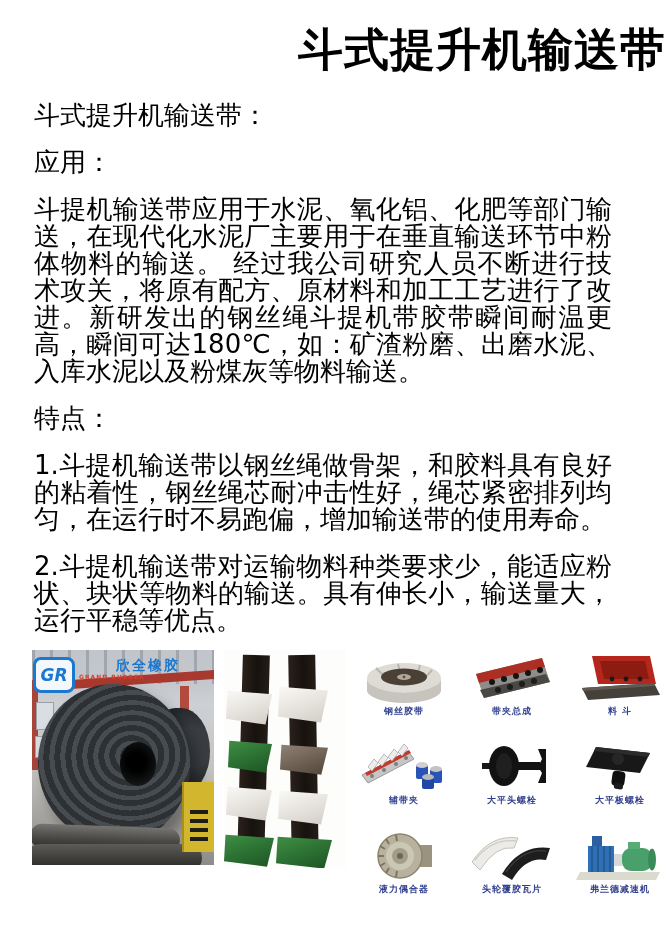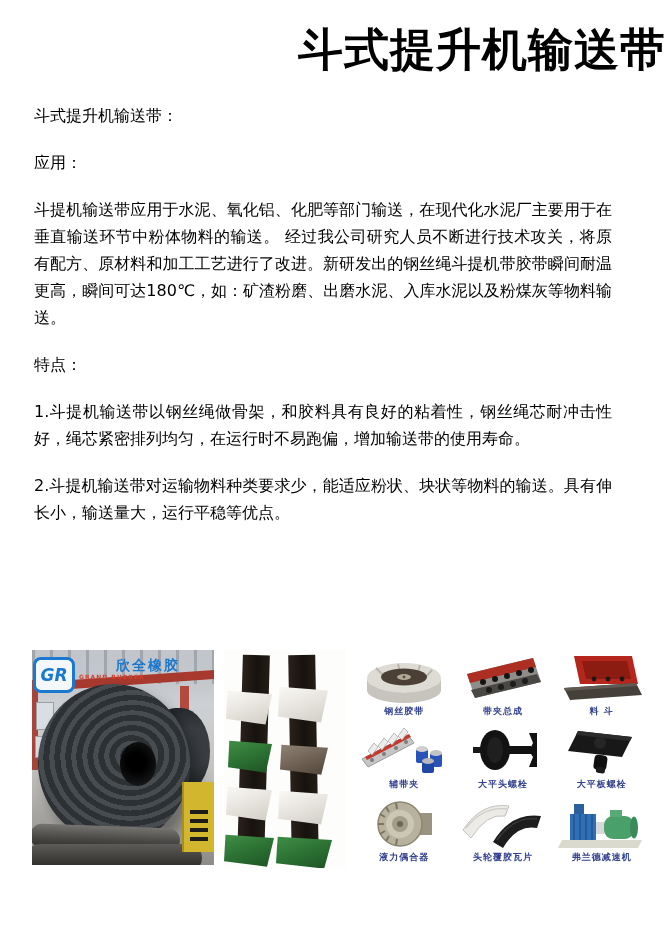--- a/index.html
+++ b/index.html
@@ -1,19 +1,19 @@
 <!DOCTYPE html>
 <html><head>
 <meta charset="utf-8">
 <style>
   html,body{margin:0;padding:0;background:#ffffff;}
   .page{position:relative;width:666px;height:930px;background:#fff;overflow:hidden;
         font-family:"DejaVu Sans","Liberation Sans",sans-serif;color:#000;}
   .title{margin:22px 0 24px 0;text-align:right;font-size:45px;font-weight:700;letter-spacing:1px;line-height:56px;}
-  .article{width:578px;margin:0 auto 0 34px;font-size:16px;line-height:27px;text-align:justify;}
+  .article{width:578px;margin:0 auto 0 34px;font-size:26px;line-height:27px;text-align:justify;}
   .article p{margin:0 0 20px 0;}
   
   .gallery{position:absolute;left:32px;top:650px;width:616px;height:222px;display:flex;}
   
   .photo-factory{position:relative;width:182px;height:215px;overflow:hidden;flex:none;
     background:linear-gradient(180deg,#b6bac1 0%,#cdd0d4 26%,#c6c4c0 55%,#a5a39f 78%,#8e8c88 100%);}
   .truss{position:absolute;left:0;top:0;width:182px;height:34px;
     background:repeating-linear-gradient(90deg,#9aa0a8 0 3px,#c4c8cd 3px 18px);opacity:.8;}
   .red-beam{position:absolute;left:-4px;top:26px;width:200px;height:9px;background:#a8392e;transform:rotate(-4deg);}
   .red-col-left{position:absolute;left:0;top:30px;width:6px;height:90px;background:#a8453a;}
@@ -46,21 +46,21 @@
   .photo-buckets{position:relative;width:122px;height:218px;margin-left:10px;flex:none;background:#fdfdfc;overflow:hidden;}
   .strip{position:absolute;top:5px;width:27px;height:206px;background:linear-gradient(90deg,#2a211b 0%,#17120e 55%,#241d17 100%);}
   .strip.s1{left:16px;transform:rotate(1.6deg);}
   .strip.s2{left:66px;transform:rotate(-1deg);}
   .bucket{position:absolute;clip-path:polygon(3% 2%,100% 12%,86% 96%,0 80%);}
   .bk-white{background:linear-gradient(160deg,#f7f5f1 10%,#e4e1db 55%,#cfccc5 100%);}
   .bk-green{background:linear-gradient(160deg,#3c8a42 10%,#2a6e31 55%,#1c5222 100%);}
   .bk-metal{background:linear-gradient(160deg,#8a7d6f 10%,#6d6053 55%,#4e4337 100%);}
   
   .parts-grid{margin-left:12px;flex:1;display:grid;grid-template-columns:repeat(3,1fr);
-    grid-auto-rows:73px;column-gap:6px;}
+    grid-auto-rows:73px;column-gap:6px;gap:16px;}
   .part{display:flex;flex-direction:column;align-items:center;justify-content:flex-start;}
   .part svg{width:92px;height:54px;display:block;}
   .part-label{margin-top:1px;font-size:9px;font-weight:700;color:#32418f;letter-spacing:1px;white-space:nowrap;}
 </style>
 </head>
 <body>
 
 <div class="page">
 
   <h1 class="title">斗式提升机输送带</h1>

